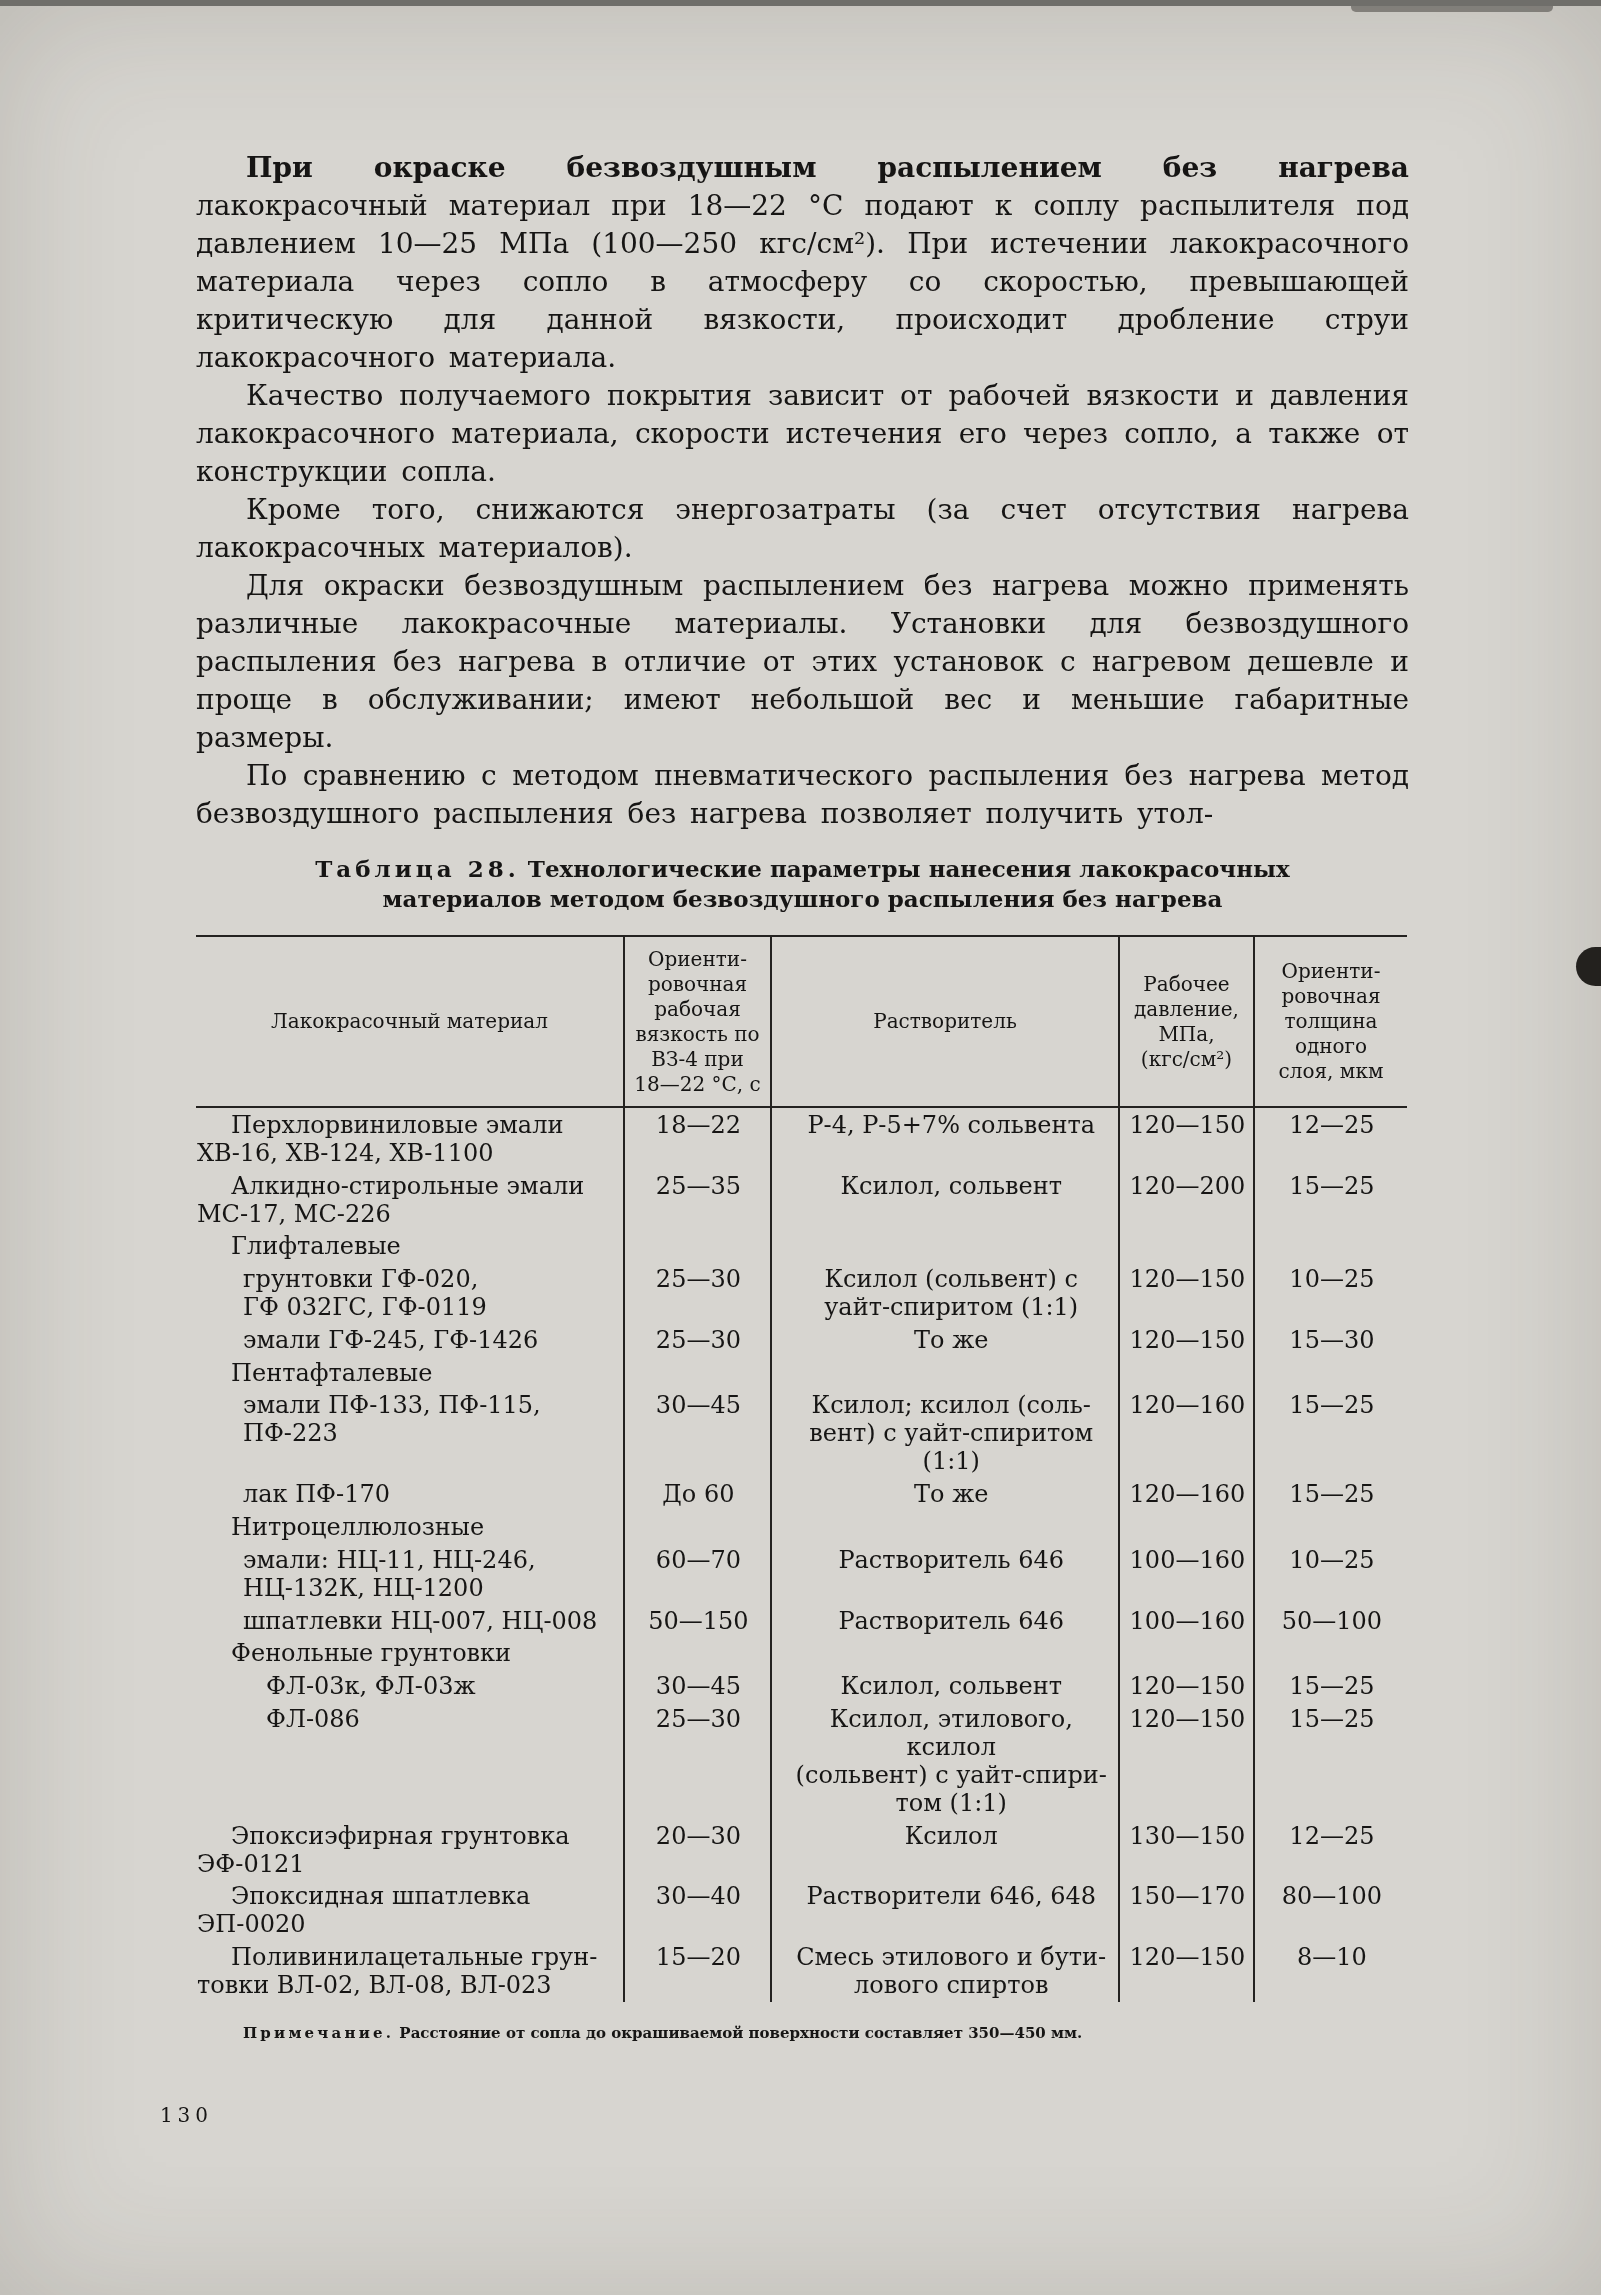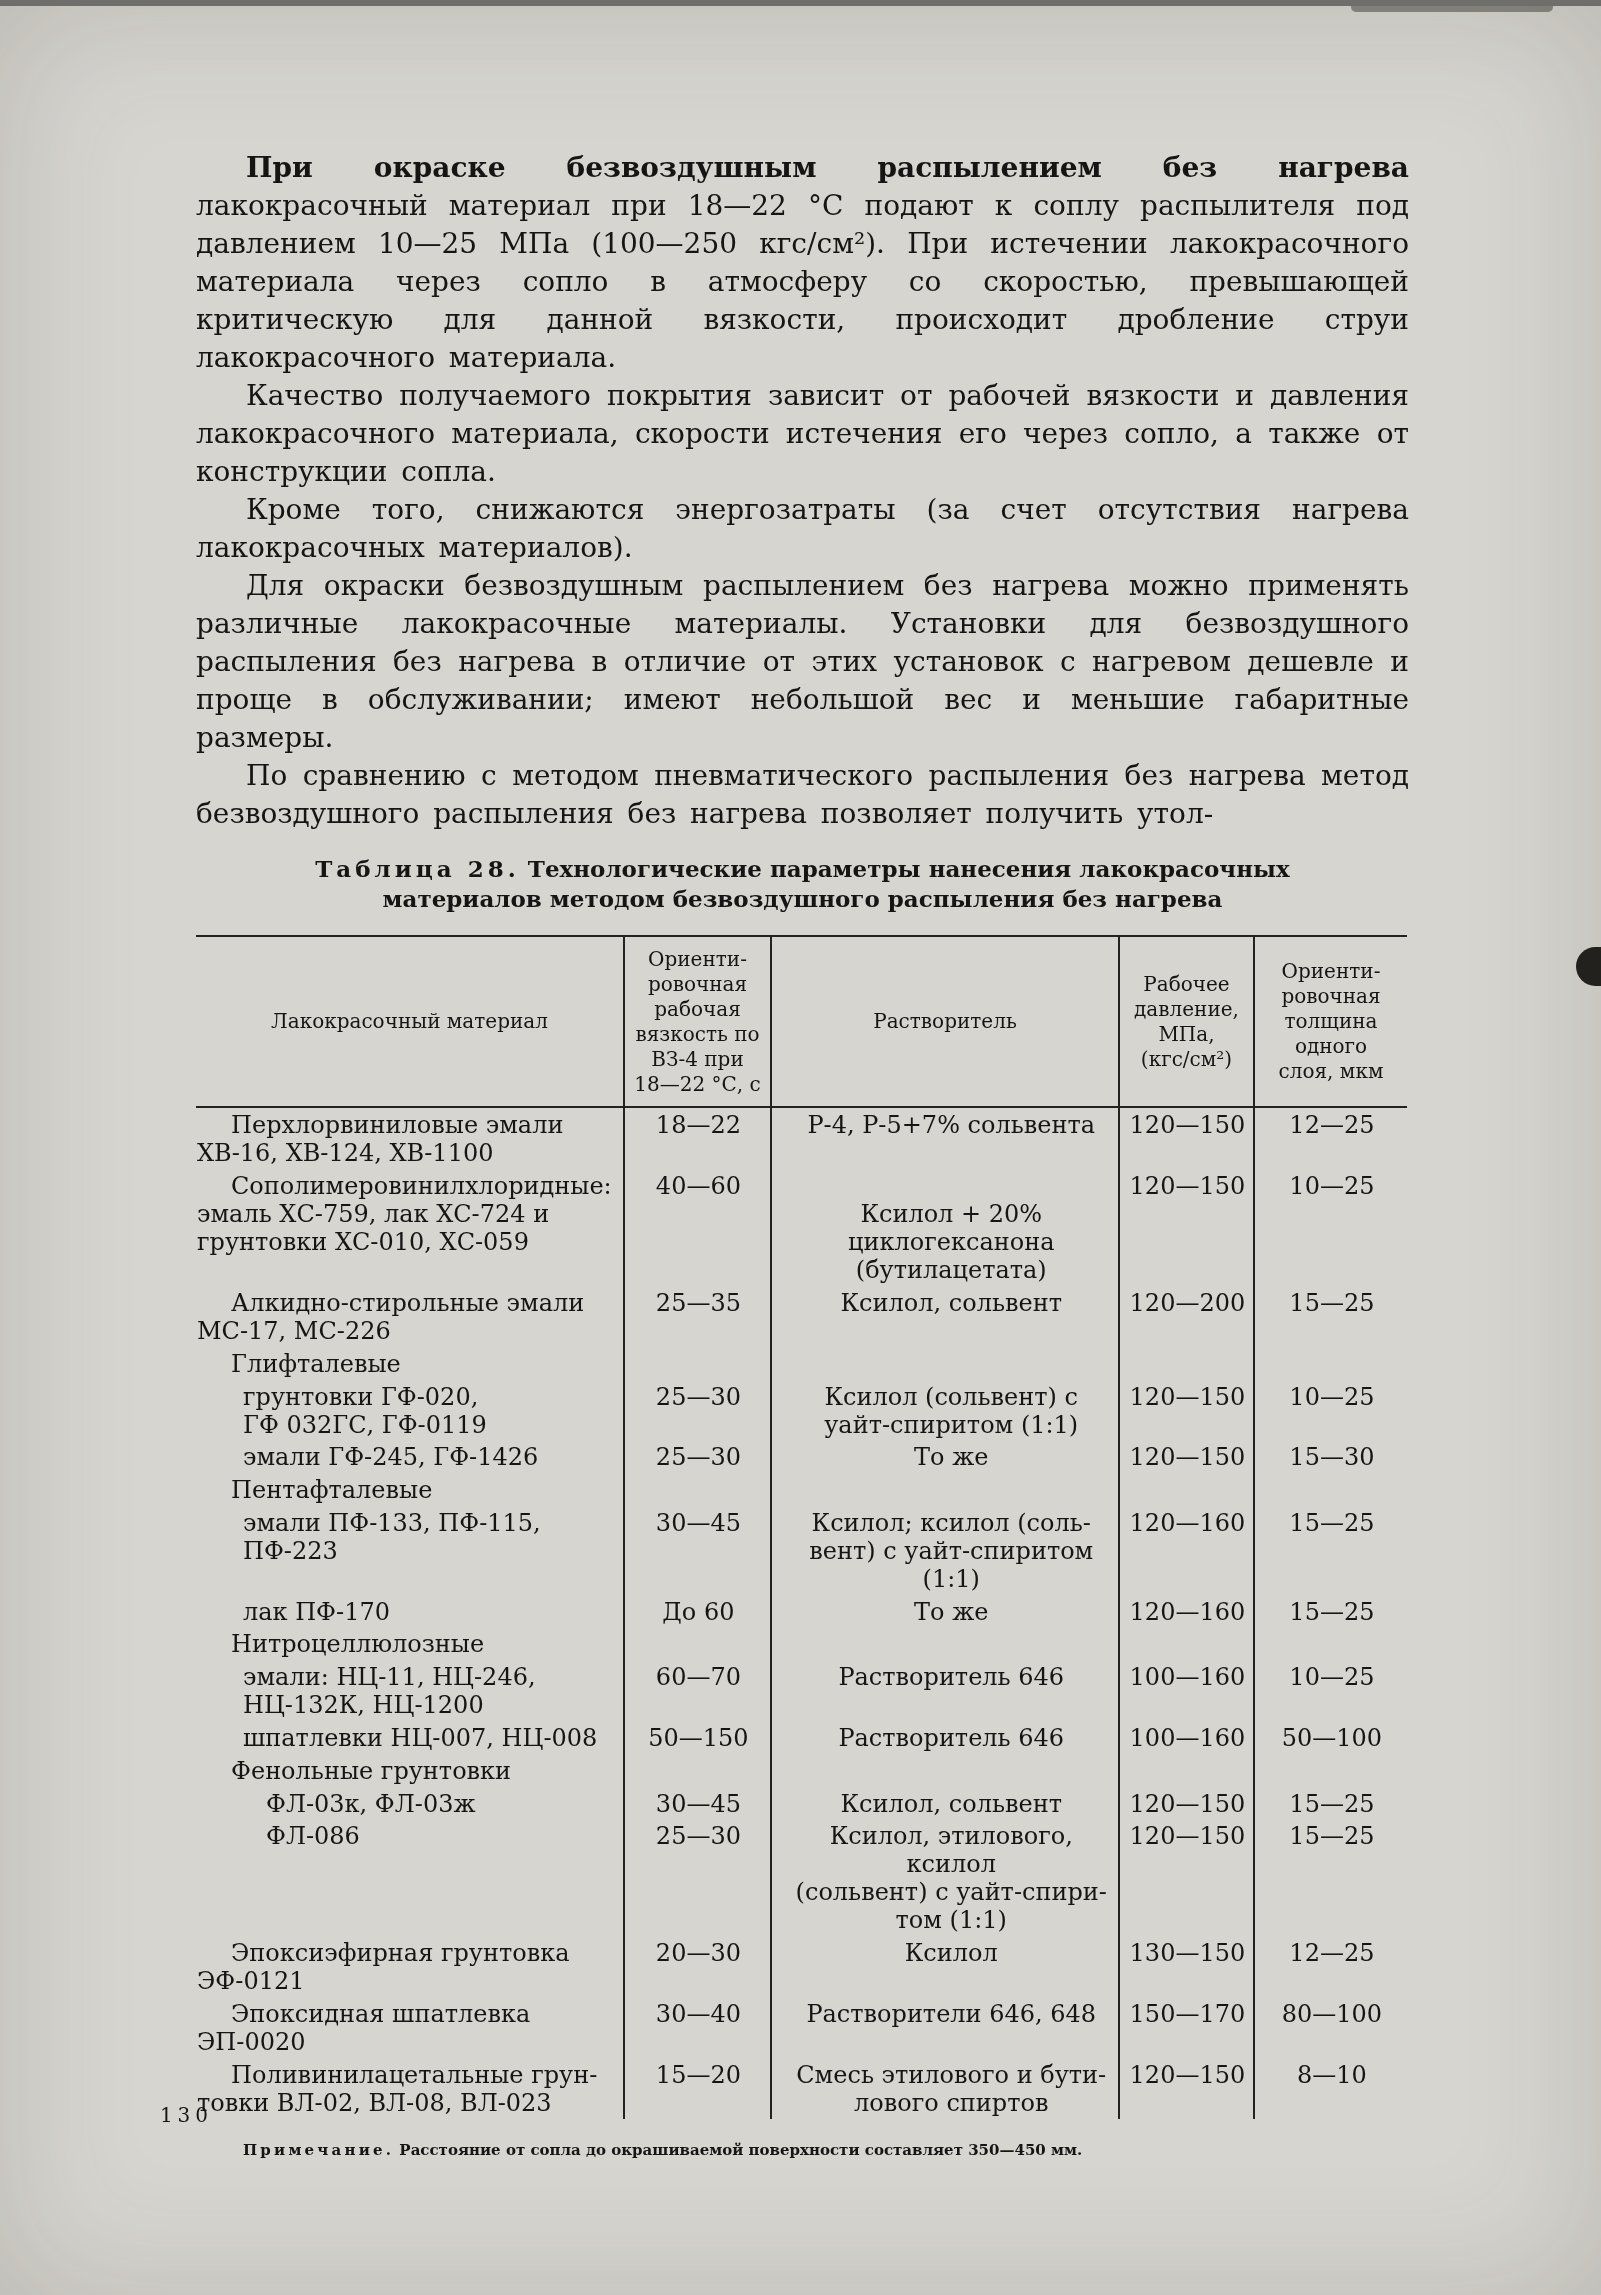--- a/index.html
+++ b/index.html
@@ -93,31 +93,20 @@
       <tbody>
         <tr>
           <td class="mat">Перхлорвиниловые эмали
 ХВ-16, ХВ-124, ХВ-1100</td>
           <td class="visc">18—22</td>
           <td class="solv">Р-4, Р-5+7% сольвента</td>
           <td class="pres">120—150</td>
           <td class="thick">12—25</td>
         </tr>
         <tr>
-          <td class="mat">Сополимеровинилхлоридные:
-эмаль ХС-759, лак ХС-724 и
-грунтовки ХС-010, ХС-059</td>
-          <td class="visc">40—60</td>
-          <td class="solv pad1">Ксилол + 20%
-циклогексанона
-(бутилацетата)</td>
-          <td class="pres">120—150</td>
-          <td class="thick">10—25</td>
-        </tr>
-        <tr>
           <td class="mat">Алкидно-стирольные эмали
 МС-17, МС-226</td>
           <td class="visc">25—35</td>
           <td class="solv">Ксилол, сольвент</td>
           <td class="pres">120—200</td>
           <td class="thick">15—25</td>
         </tr>
         <tr>
           <td class="mat">Глифталевые</td>
           <td class="visc"></td>

